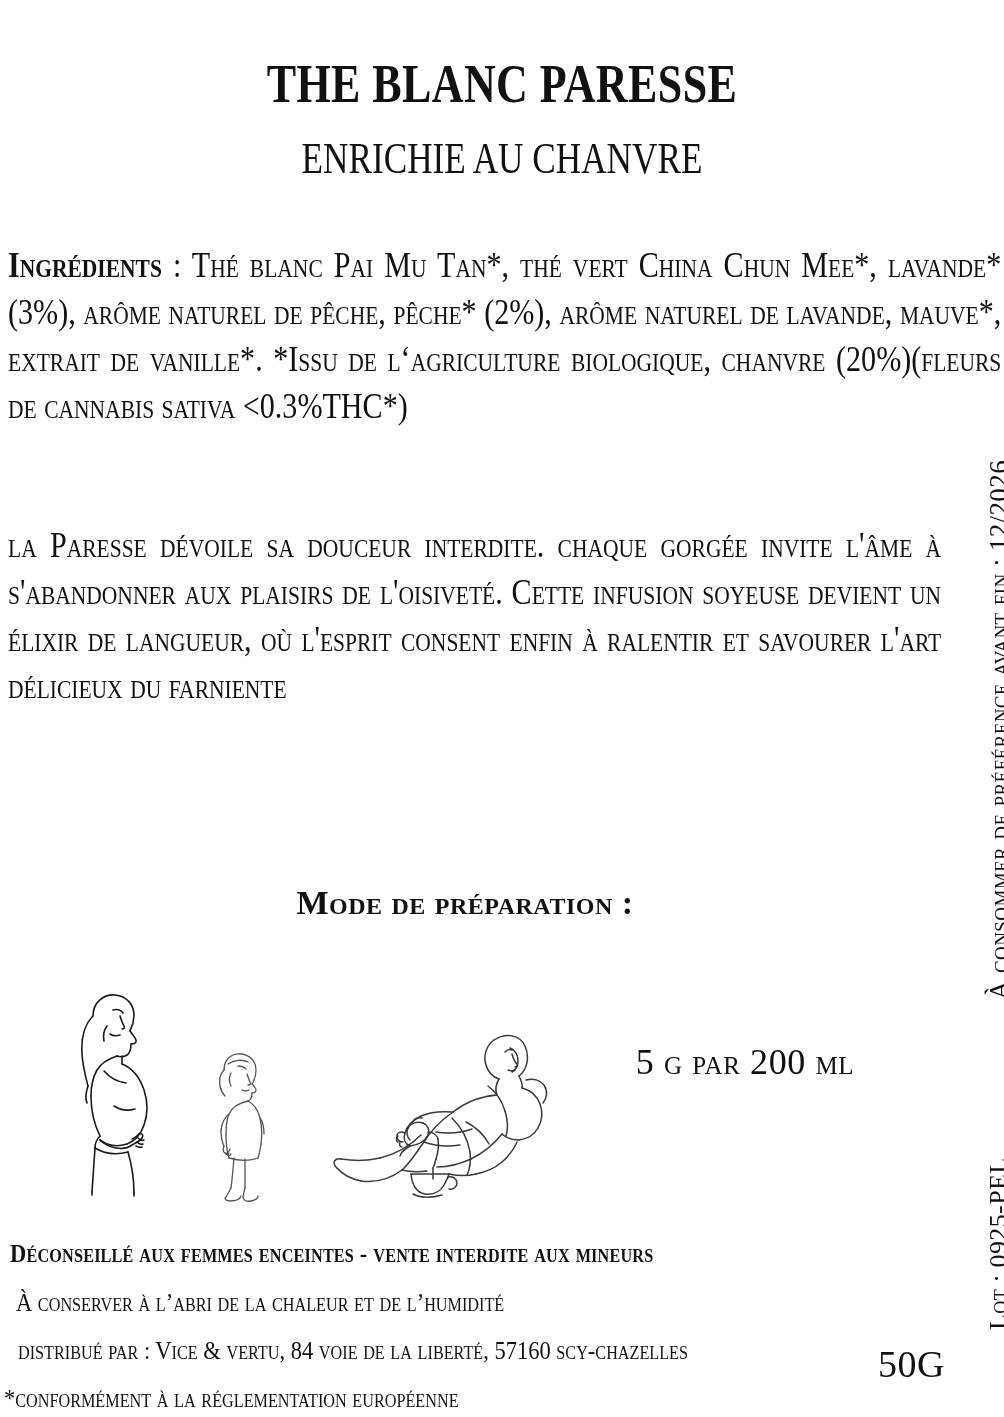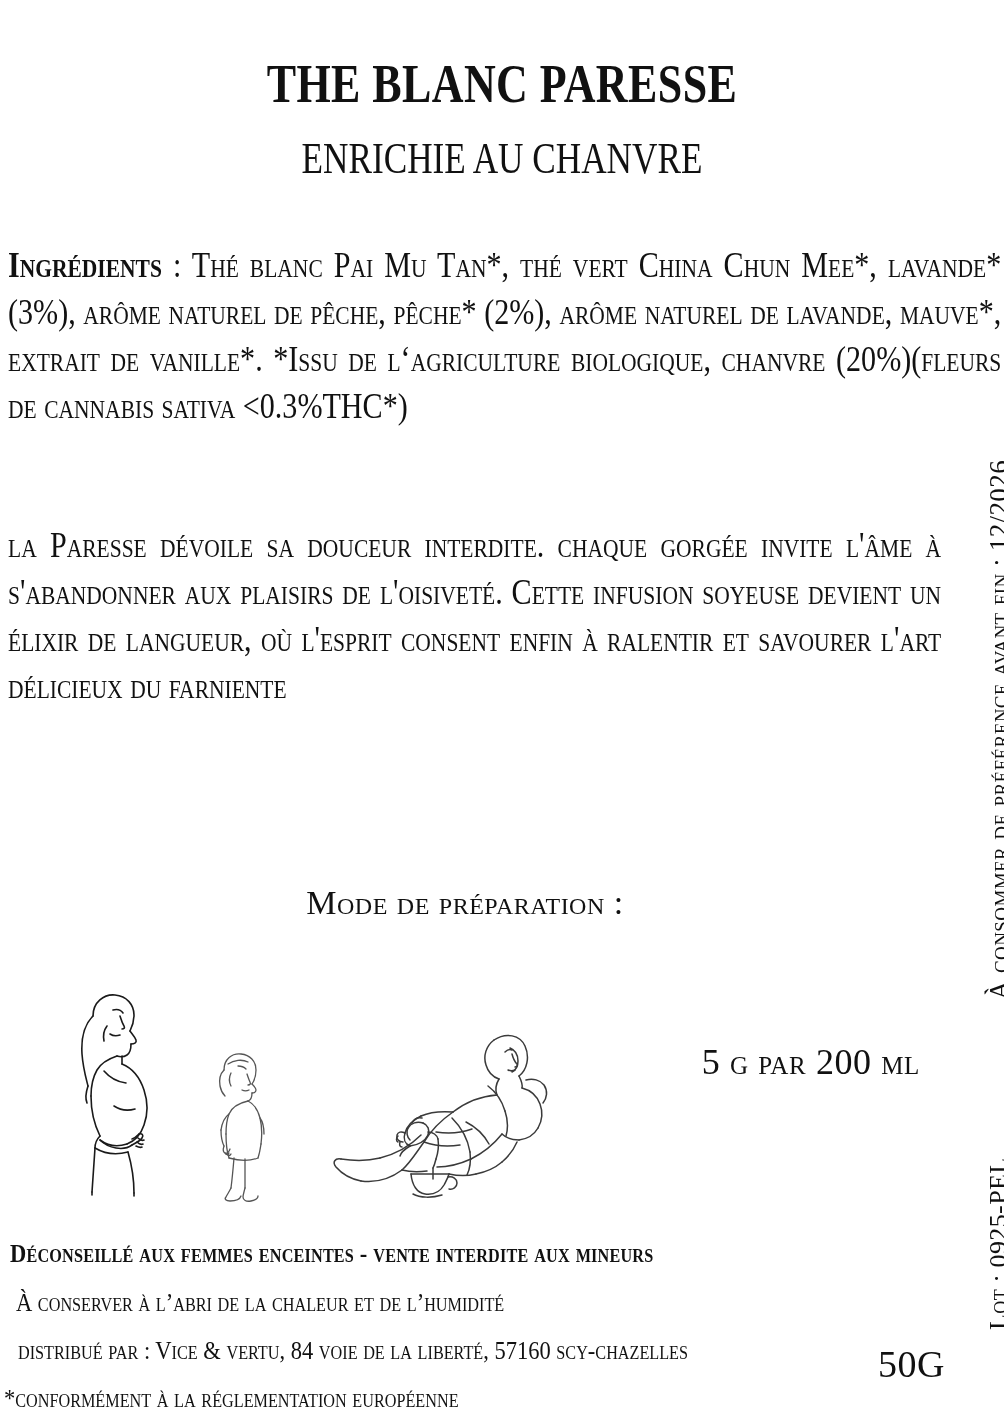--- a/index.html
+++ b/index.html
@@ -75,32 +75,32 @@
   }
 
   
   .prep-head {
     position: absolute;
     top: 884px;
     left: 0;
     width: 930px;
     text-align: center;
     font-size: 34px;
-    font-weight: 400;
+    font-weight: 700;
     font-variant: small-caps;
     letter-spacing: 0.5px;
   }
 
   
   .brew {
     position: absolute;
     top: 1038px;
     left: 570px;
     width: 350px;
-    text-align: right;
+    text-align: center;
     font-size: 36px;
     line-height: 1.38;
     font-variant: small-caps;
     letter-spacing: 0.6px;
   }
   .brew .deg { letter-spacing: 2px; }
 
   
   .art { position: absolute; }
   #art-pregnant { left: 52px;  top: 986px;  width: 125px; height: 216px; }

